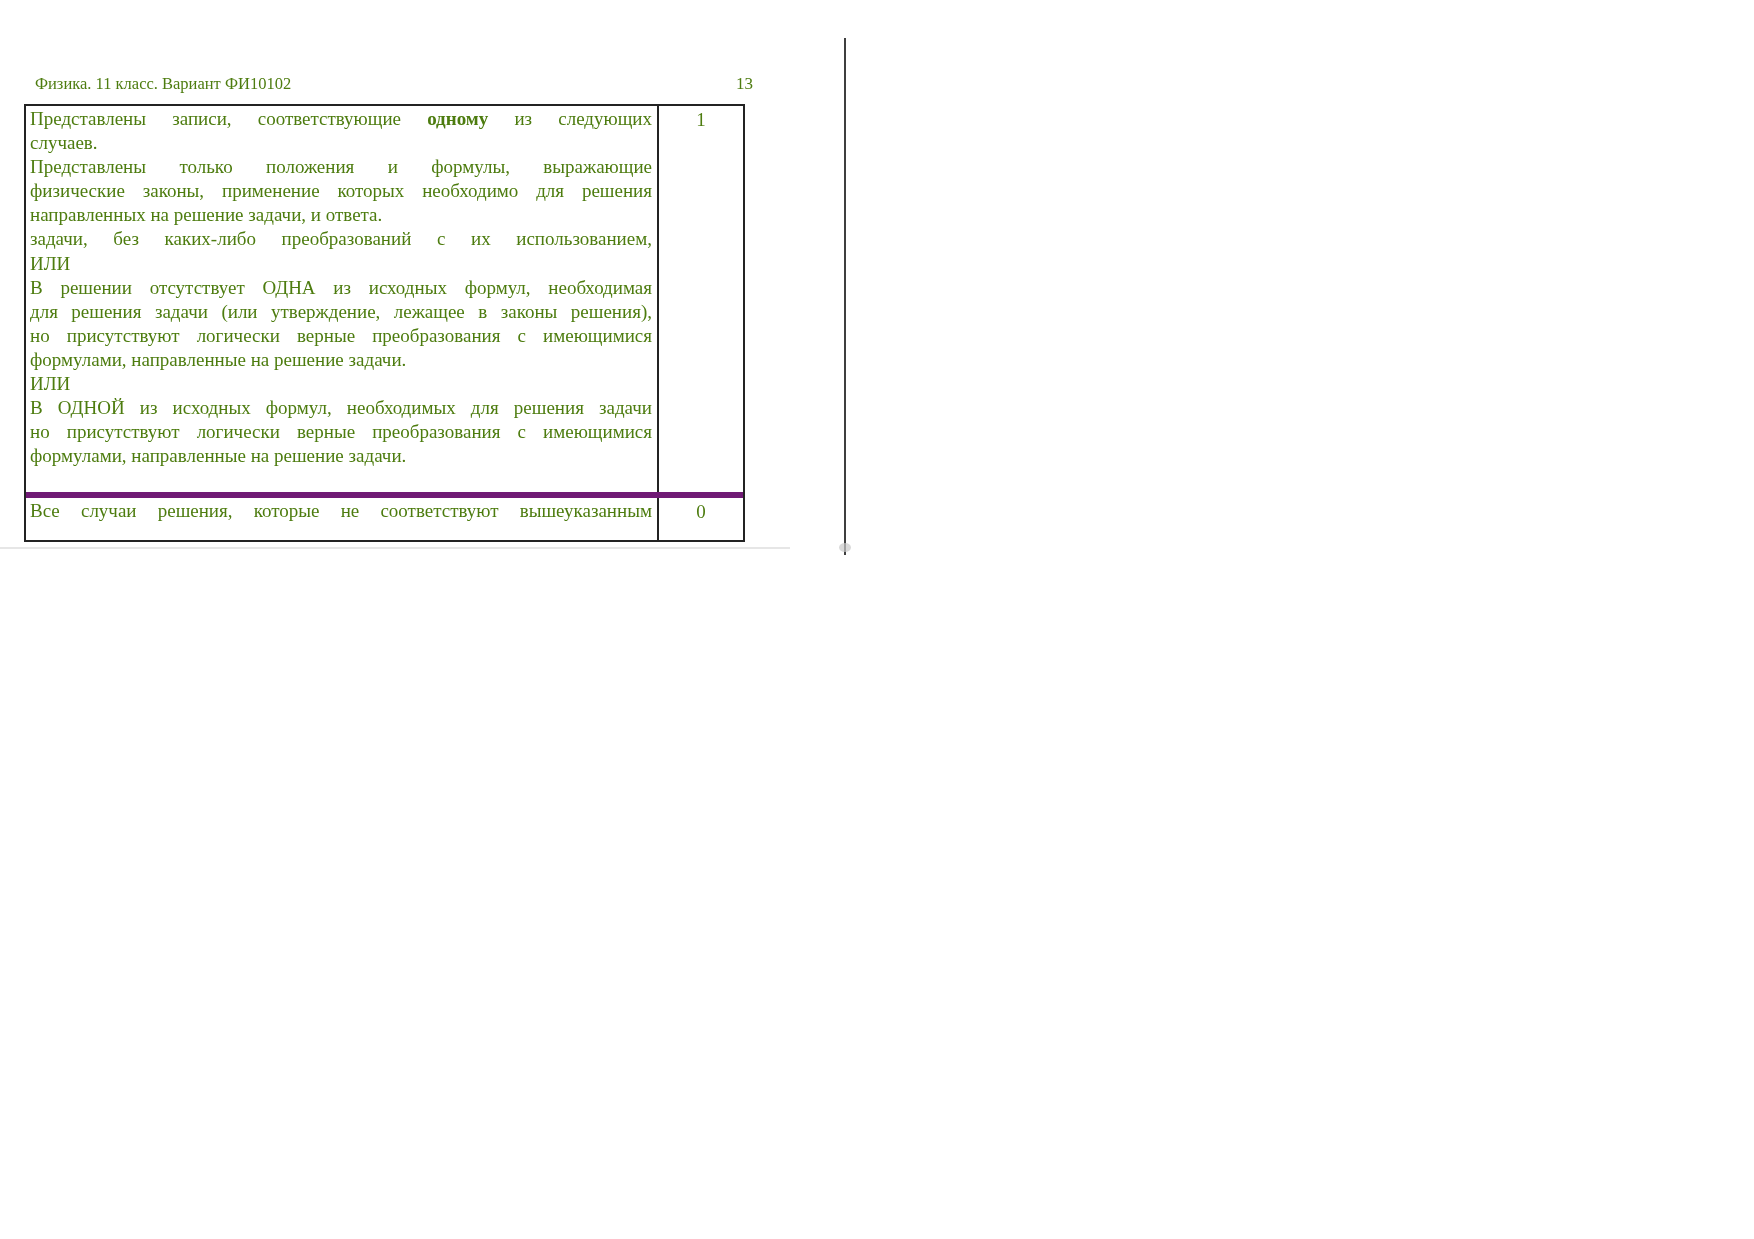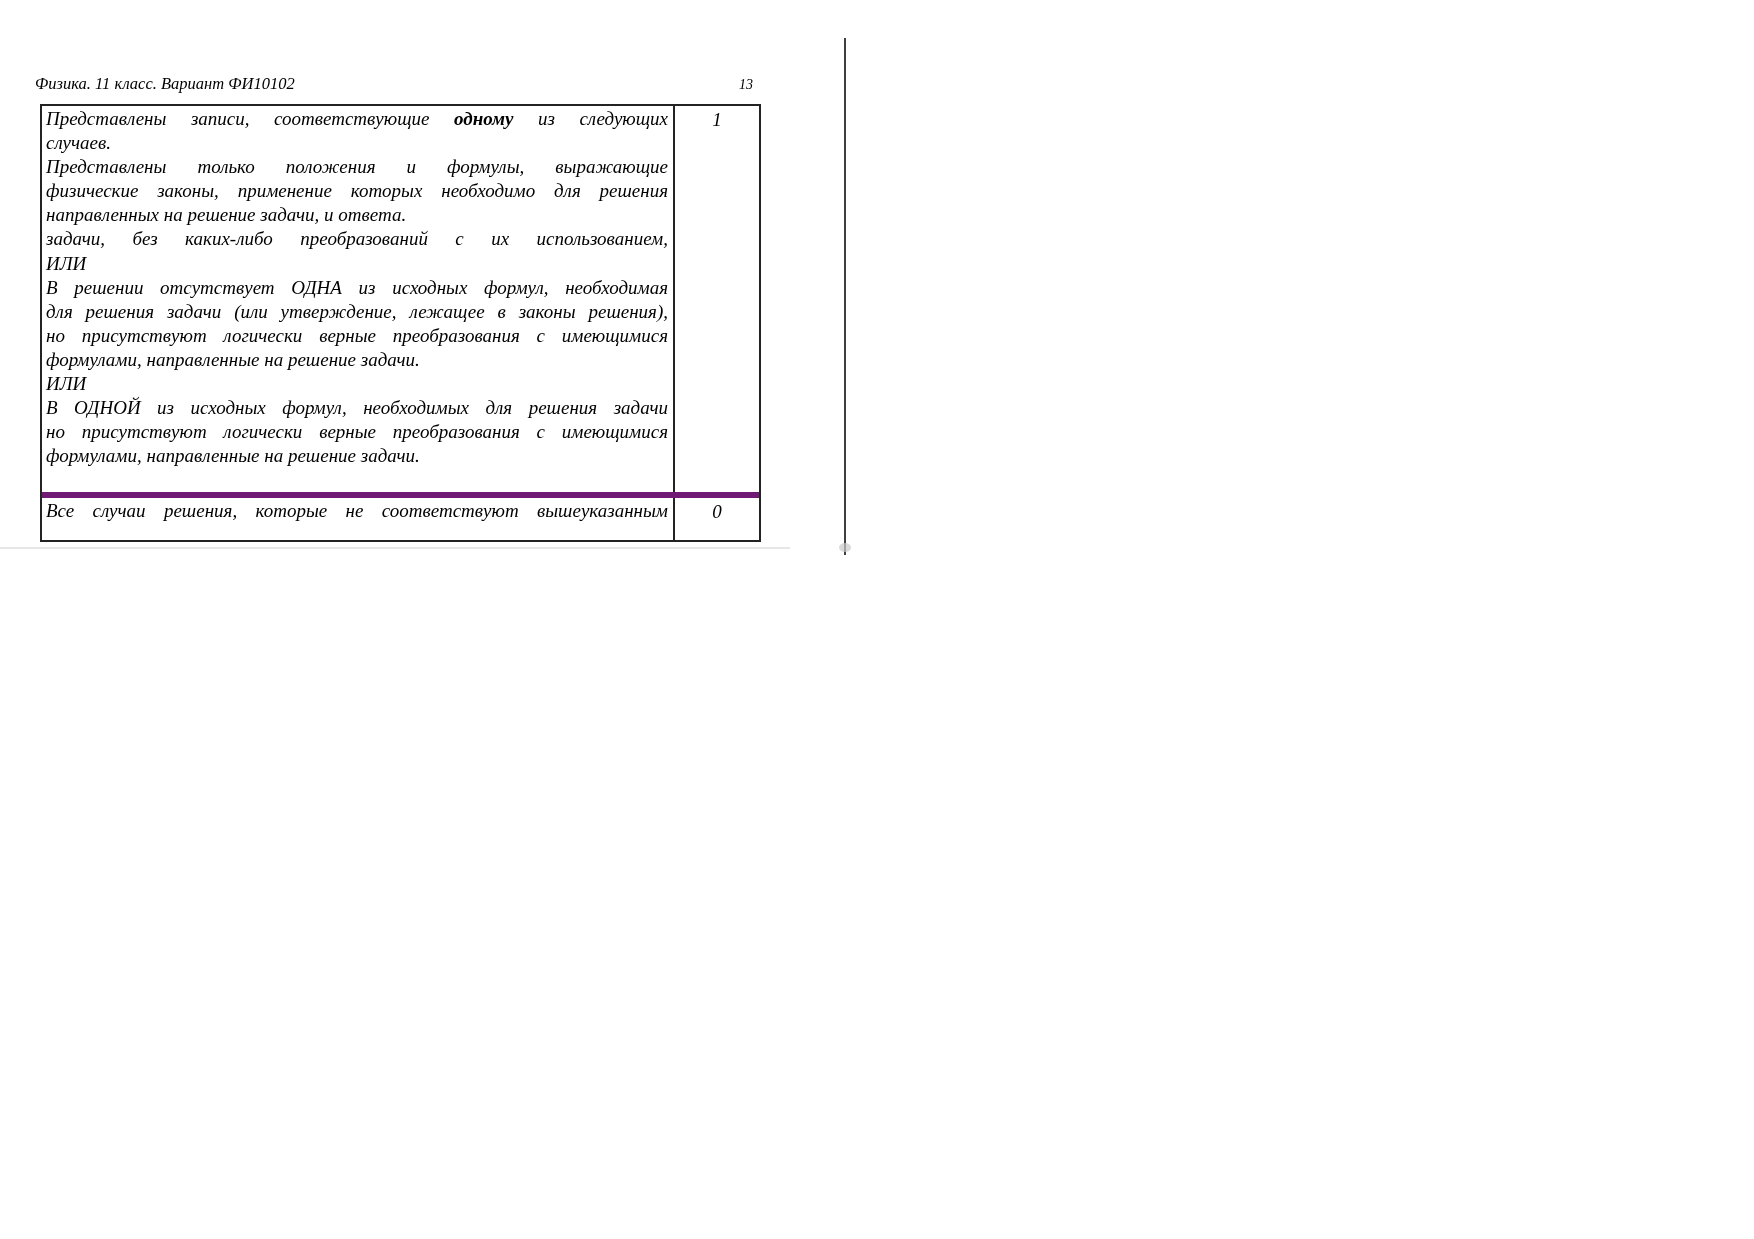--- a/index.html
+++ b/index.html
@@ -9,41 +9,40 @@
     width: 1754px;
     height: 1239px;
     overflow: hidden;
   }
   .sheet {
     position: relative;
     width: 1754px;
     height: 1239px;
     background: #ffffff;
     font-family: "Liberation Serif", "DejaVu Serif", serif;
-    color: #000000;
-    font-style: italic;
+    color: #4d7c0f;
   }
   .header-row {
     position: absolute;
     left: 35px;
     top: 74px;
     width: 722px;
     display: flex;
     justify-content: space-between;
     align-items: baseline;
     font-size: 16.5px;
     line-height: 20px;
   }
   .h-page {
-    font-size: 14px;
+    font-size: 17px;
     padding-right: 4px;
   }
   .rubric-table {
     position: absolute;
-    left: 40px;
+    left: 24px;
     top: 104px;
     width: 721px;
     border: 2px solid #232323;
     box-sizing: border-box;
     background: #ffffff;
   }
   .trow {
     display: flex;
     align-items: stretch;
     box-sizing: border-box;

